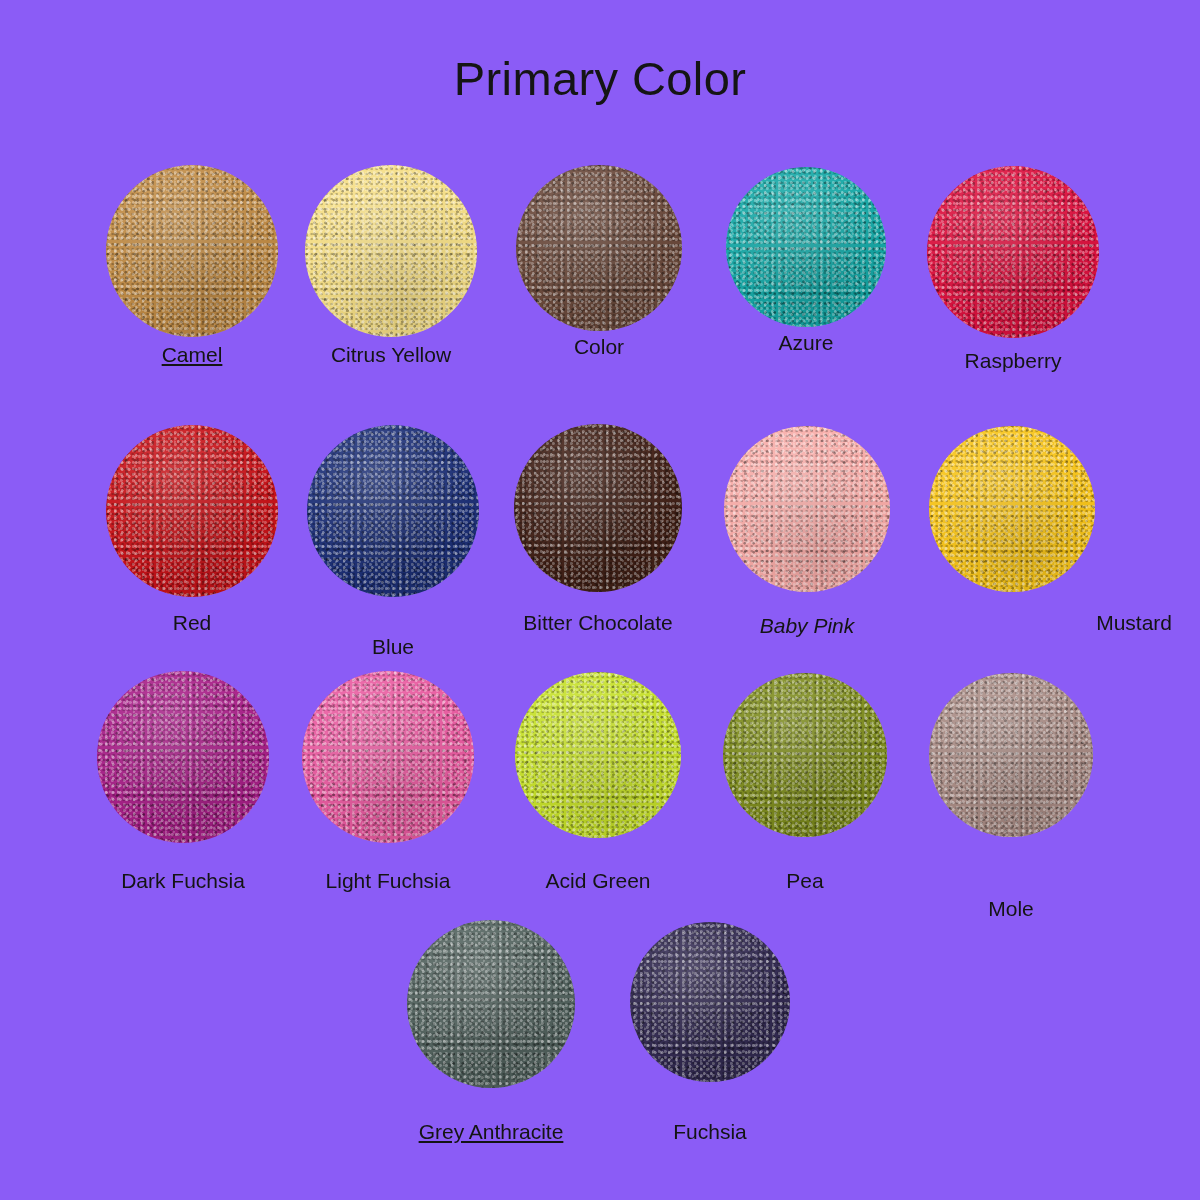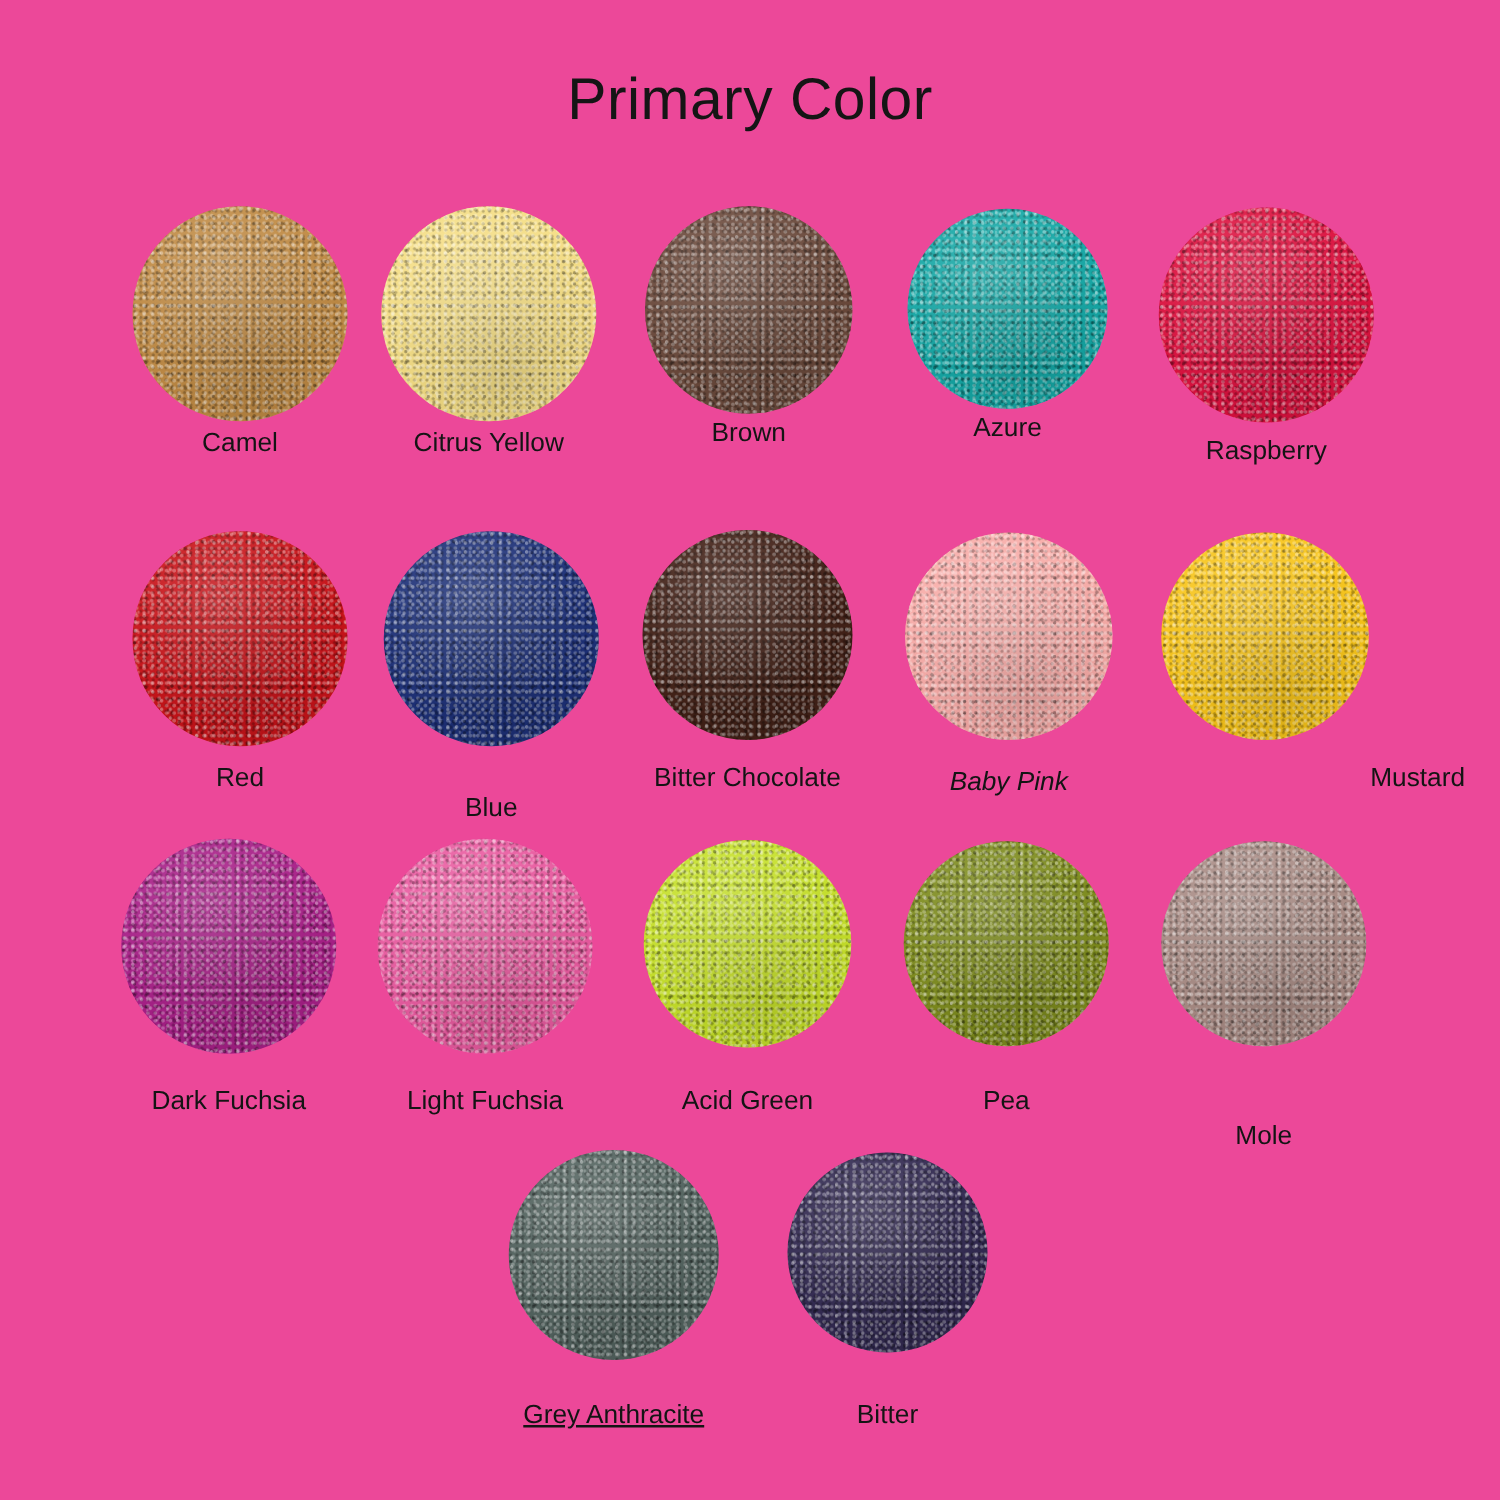--- a/index.html
+++ b/index.html
@@ -14,21 +14,21 @@
     font-family: "Liberation Sans", sans-serif;
     color: #1a1a1a;
     overflow: hidden;
     position: relative;
   }
 
   #page {
     position: relative;
     width: 1200px;
     height: 1200px;
-    background: #ec4899;
+    background: #8b5cf6;
   }
 
   .page-title {
     position: absolute;
     top: 52px;
     left: 0;
     width: 1200px;
     text-align: center;
     font-size: 47px;
     font-weight: 400;
@@ -108,29 +108,29 @@
 </head>
 <body>
 
 <div id="page">
 
   <div class="page-title">Primary Color</div>
 
   <div class="swatch-grid" id="swatch-grid">
       <div class="swatch">
         <div class="swatch-disc" style="left: 106px; top: 165px; width: 172px; height: 172px; background-color: rgb(192, 139, 69);"></div>
-        <div class="swatch-label" style="left: 32px; top: 343px; width: 320px;">Camel</div>
+        <div class="swatch-label" style="left: 32px; top: 343px; width: 320px; text-decoration: underline;">Camel</div>
       </div>
       <div class="swatch">
         <div class="swatch-disc" style="left: 305px; top: 165px; width: 172px; height: 172px; background-color: rgb(245, 222, 133);"></div>
         <div class="swatch-label" style="left: 231px; top: 343px; width: 320px;">Citrus Yellow</div>
       </div>
       <div class="swatch">
         <div class="swatch-disc" style="left: 516px; top: 165px; width: 166px; height: 166px; background-color: rgb(107, 74, 60);"></div>
-        <div class="swatch-label" style="left: 439px; top: 335px; width: 320px;">Brown</div>
+        <div class="swatch-label" style="left: 439px; top: 335px; width: 320px;">Color</div>
       </div>
       <div class="swatch">
         <div class="swatch-disc" style="left: 726px; top: 167px; width: 160px; height: 160px; background-color: rgb(22, 168, 166);"></div>
         <div class="swatch-label" style="left: 646px; top: 331px; width: 320px;">Azure</div>
       </div>
       <div class="swatch">
         <div class="swatch-disc" style="left: 927px; top: 166px; width: 172px; height: 172px; background-color: rgb(220, 18, 63);"></div>
         <div class="swatch-label" style="left: 853px; top: 349px; width: 320px;">Raspberry</div>
       </div>
       <div class="swatch">
@@ -172,17 +172,17 @@
       <div class="swatch">
         <div class="swatch-disc" style="left: 929px; top: 673px; width: 164px; height: 164px; background-color: rgb(169, 140, 133);"></div>
         <div class="swatch-label" style="left: 851px; top: 869px; width: 320px; margin-top: 28px;">Mole</div>
       </div>
       <div class="swatch">
         <div class="swatch-disc" style="left: 407px; top: 920px; width: 168px; height: 168px; background-color: rgb(83, 99, 95);"></div>
         <div class="swatch-label" style="left: 331px; top: 1120px; width: 320px; text-decoration: underline;">Grey Anthracite</div>
       </div>
       <div class="swatch">
         <div class="swatch-disc" style="left: 630px; top: 922px; width: 160px; height: 160px; background-color: rgb(51, 43, 82);"></div>
-        <div class="swatch-label" style="left: 550px; top: 1120px; width: 320px;">Bitter</div>
+        <div class="swatch-label" style="left: 550px; top: 1120px; width: 320px;">Fuchsia</div>
       </div>
     </div>
 
 </div>
 
 </body></html>

